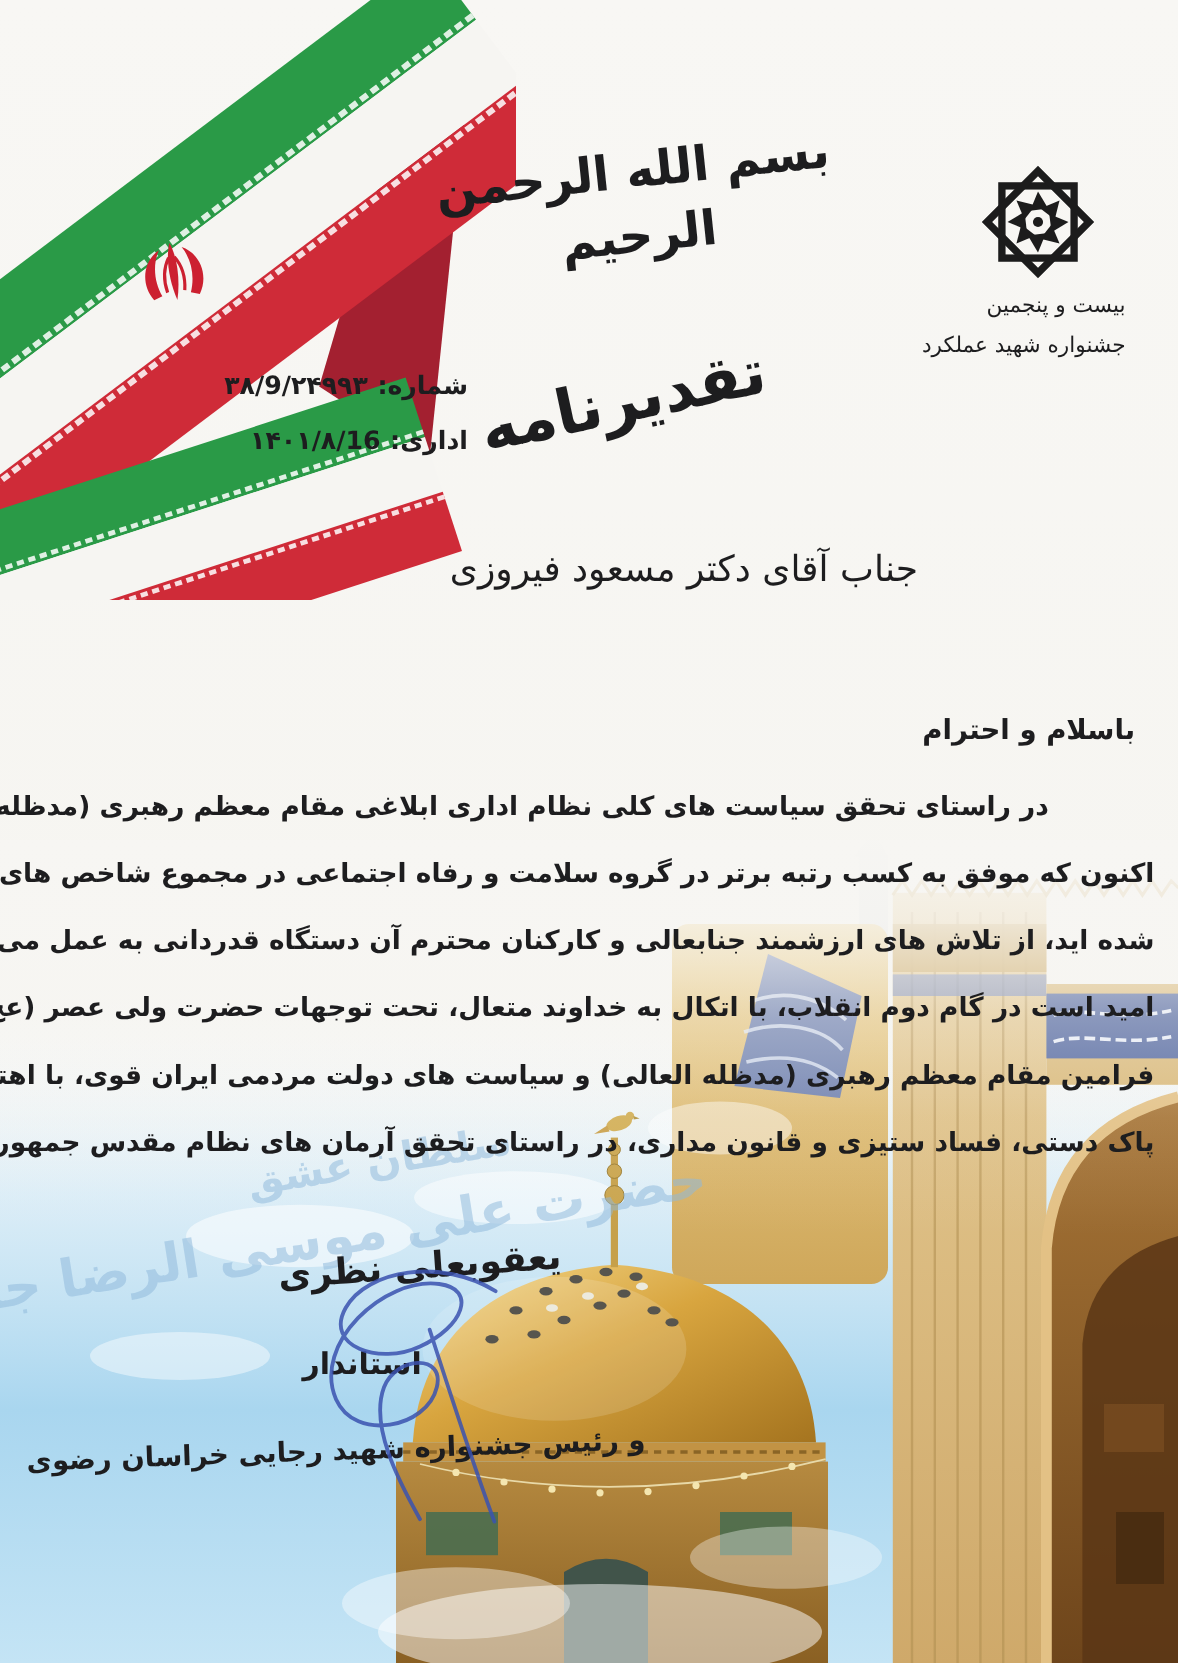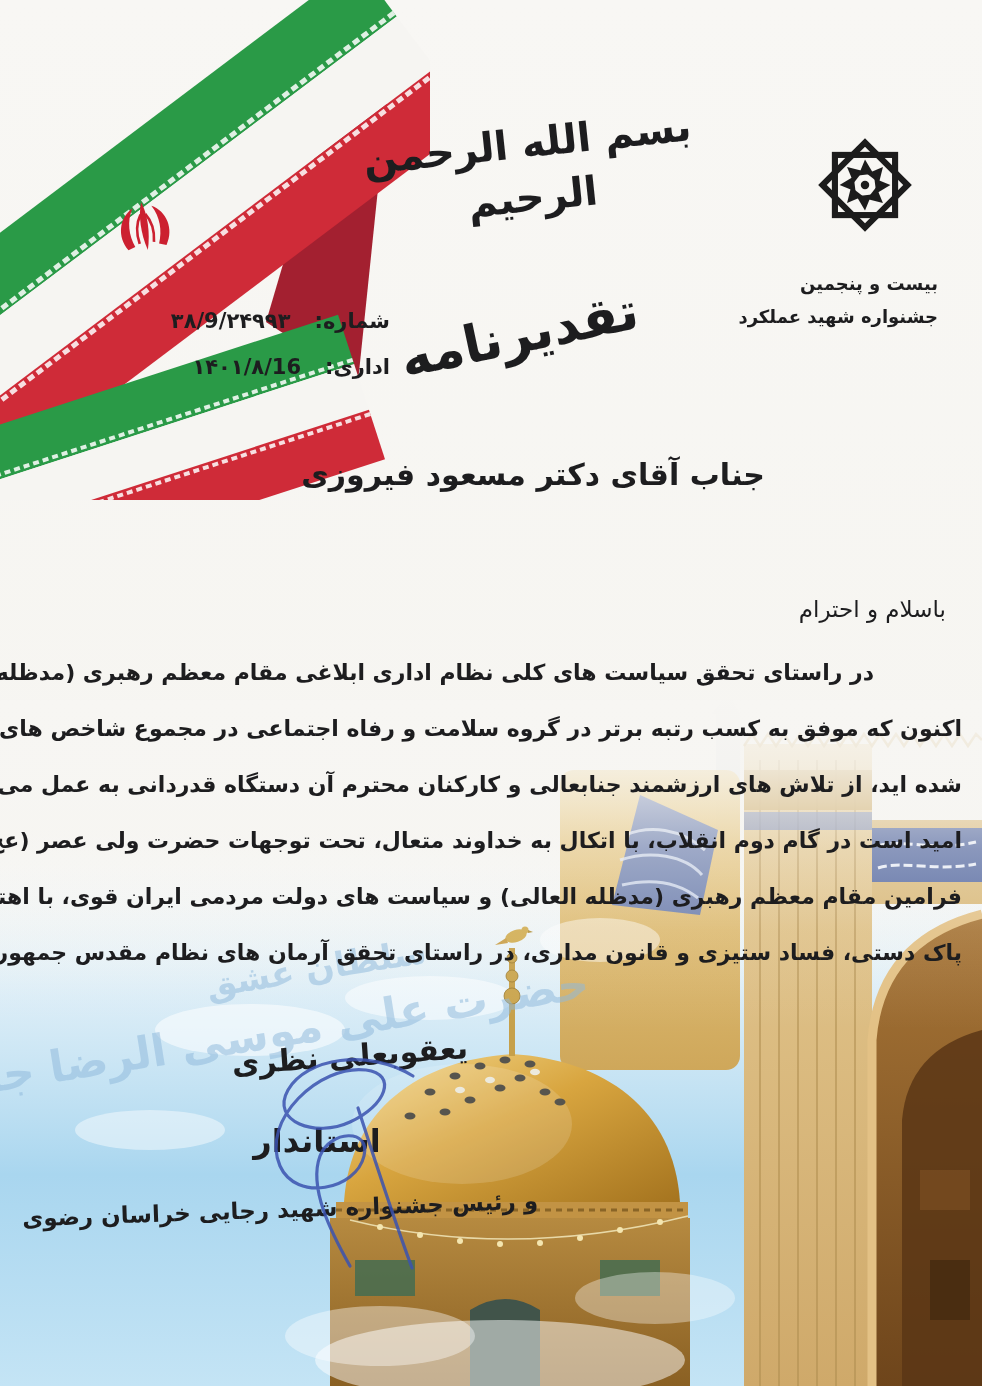--- a/index.html
+++ b/index.html
@@ -18,41 +18,41 @@
   #shrine-bg{position:absolute;left:0;top:700px;width:982px;height:686px;z-index:0;}
   #flag{position:absolute;left:0;top:0;width:430px;height:500px;z-index:2;}
 
   .watermark{z-index:1;color:#8fb9dc;opacity:.52;font-weight:700;transform:rotate(-9deg);}
   .wm1{left:205px;top:948px;font-size:34px;}
   .wm2{left:12px;top:1002px;font-size:44px;width:580px;}
 
   .content{z-index:3;}
 
   .meta-block{right:592px;top:298px;text-align:right;font-size:21px;font-weight:700;line-height:46px;z-index:3;}
-  .meta-block .lbl{margin-left:24px;}
+  .meta-block .lbl{margin-left:8px;}
 
   .bismillah{left:356px;top:116px;width:348px;text-align:center;font-size:40px;font-weight:700;
     line-height:1.35;transform:rotate(-6deg);z-index:3;}
 
-  .festival{right:44px;top:238px;text-align:right;font-size:18px;font-weight:700;line-height:33px;z-index:3;margin-top:29px;}
+  .festival{right:44px;top:238px;text-align:right;font-size:18px;font-weight:400;line-height:33px;z-index:3;}
   #festival-logo{position:absolute;left:818px;top:138px;width:94px;height:94px;z-index:3;}
 
   .doc-title{left:404px;top:304px;width:236px;text-align:center;font-size:52px;font-weight:700;
     transform:rotate(-12deg);z-index:3;}
 
-  .recipient{right:217px;top:438px;text-align:right;font-size:30px;font-weight:700;line-height:74px;z-index:3;}
-  .salutation{right:36px;top:596px;font-size:23px;font-weight:400;z-index:3;}
+  .recipient{right:217px;top:438px;text-align:right;font-size:30px;font-weight:400;line-height:74px;z-index:3;}
+  .salutation{right:36px;top:596px;font-size:23px;font-weight:700;z-index:3;}
 
   .body-text{right:20px;top:645px;left:10px;text-align:right;font-size:22px;font-weight:700;line-height:56px;z-index:3;}
   .body-line{white-space:nowrap;}
   .indent{padding-right:88px;}
 
   .sig-name{left:238px;top:1038px;width:230px;text-align:center;font-size:30px;font-weight:700;
     transform:rotate(-4deg);z-index:3;}
-  .sig-title{left:252px;top:1122px;width:130px;text-align:center;font-size:32px;font-weight:700;z-index:3;}
+  .sig-title{left:252px;top:1122px;width:130px;text-align:left;font-size:25px;font-weight:700;z-index:3;}
   .sig-role{left:168px;top:1194px;width:370px;text-align:center;font-size:23px;font-weight:700;
     transform:rotate(-2deg);z-index:3;}
   #signature-scribble{position:absolute;left:208px;top:1056px;width:240px;height:228px;z-index:4;}
 </style>
 </head>
 <body>
 
 <div class="page">
 
   <svg id="shrine-bg" viewBox="0 0 982 686" aria-hidden="true">

